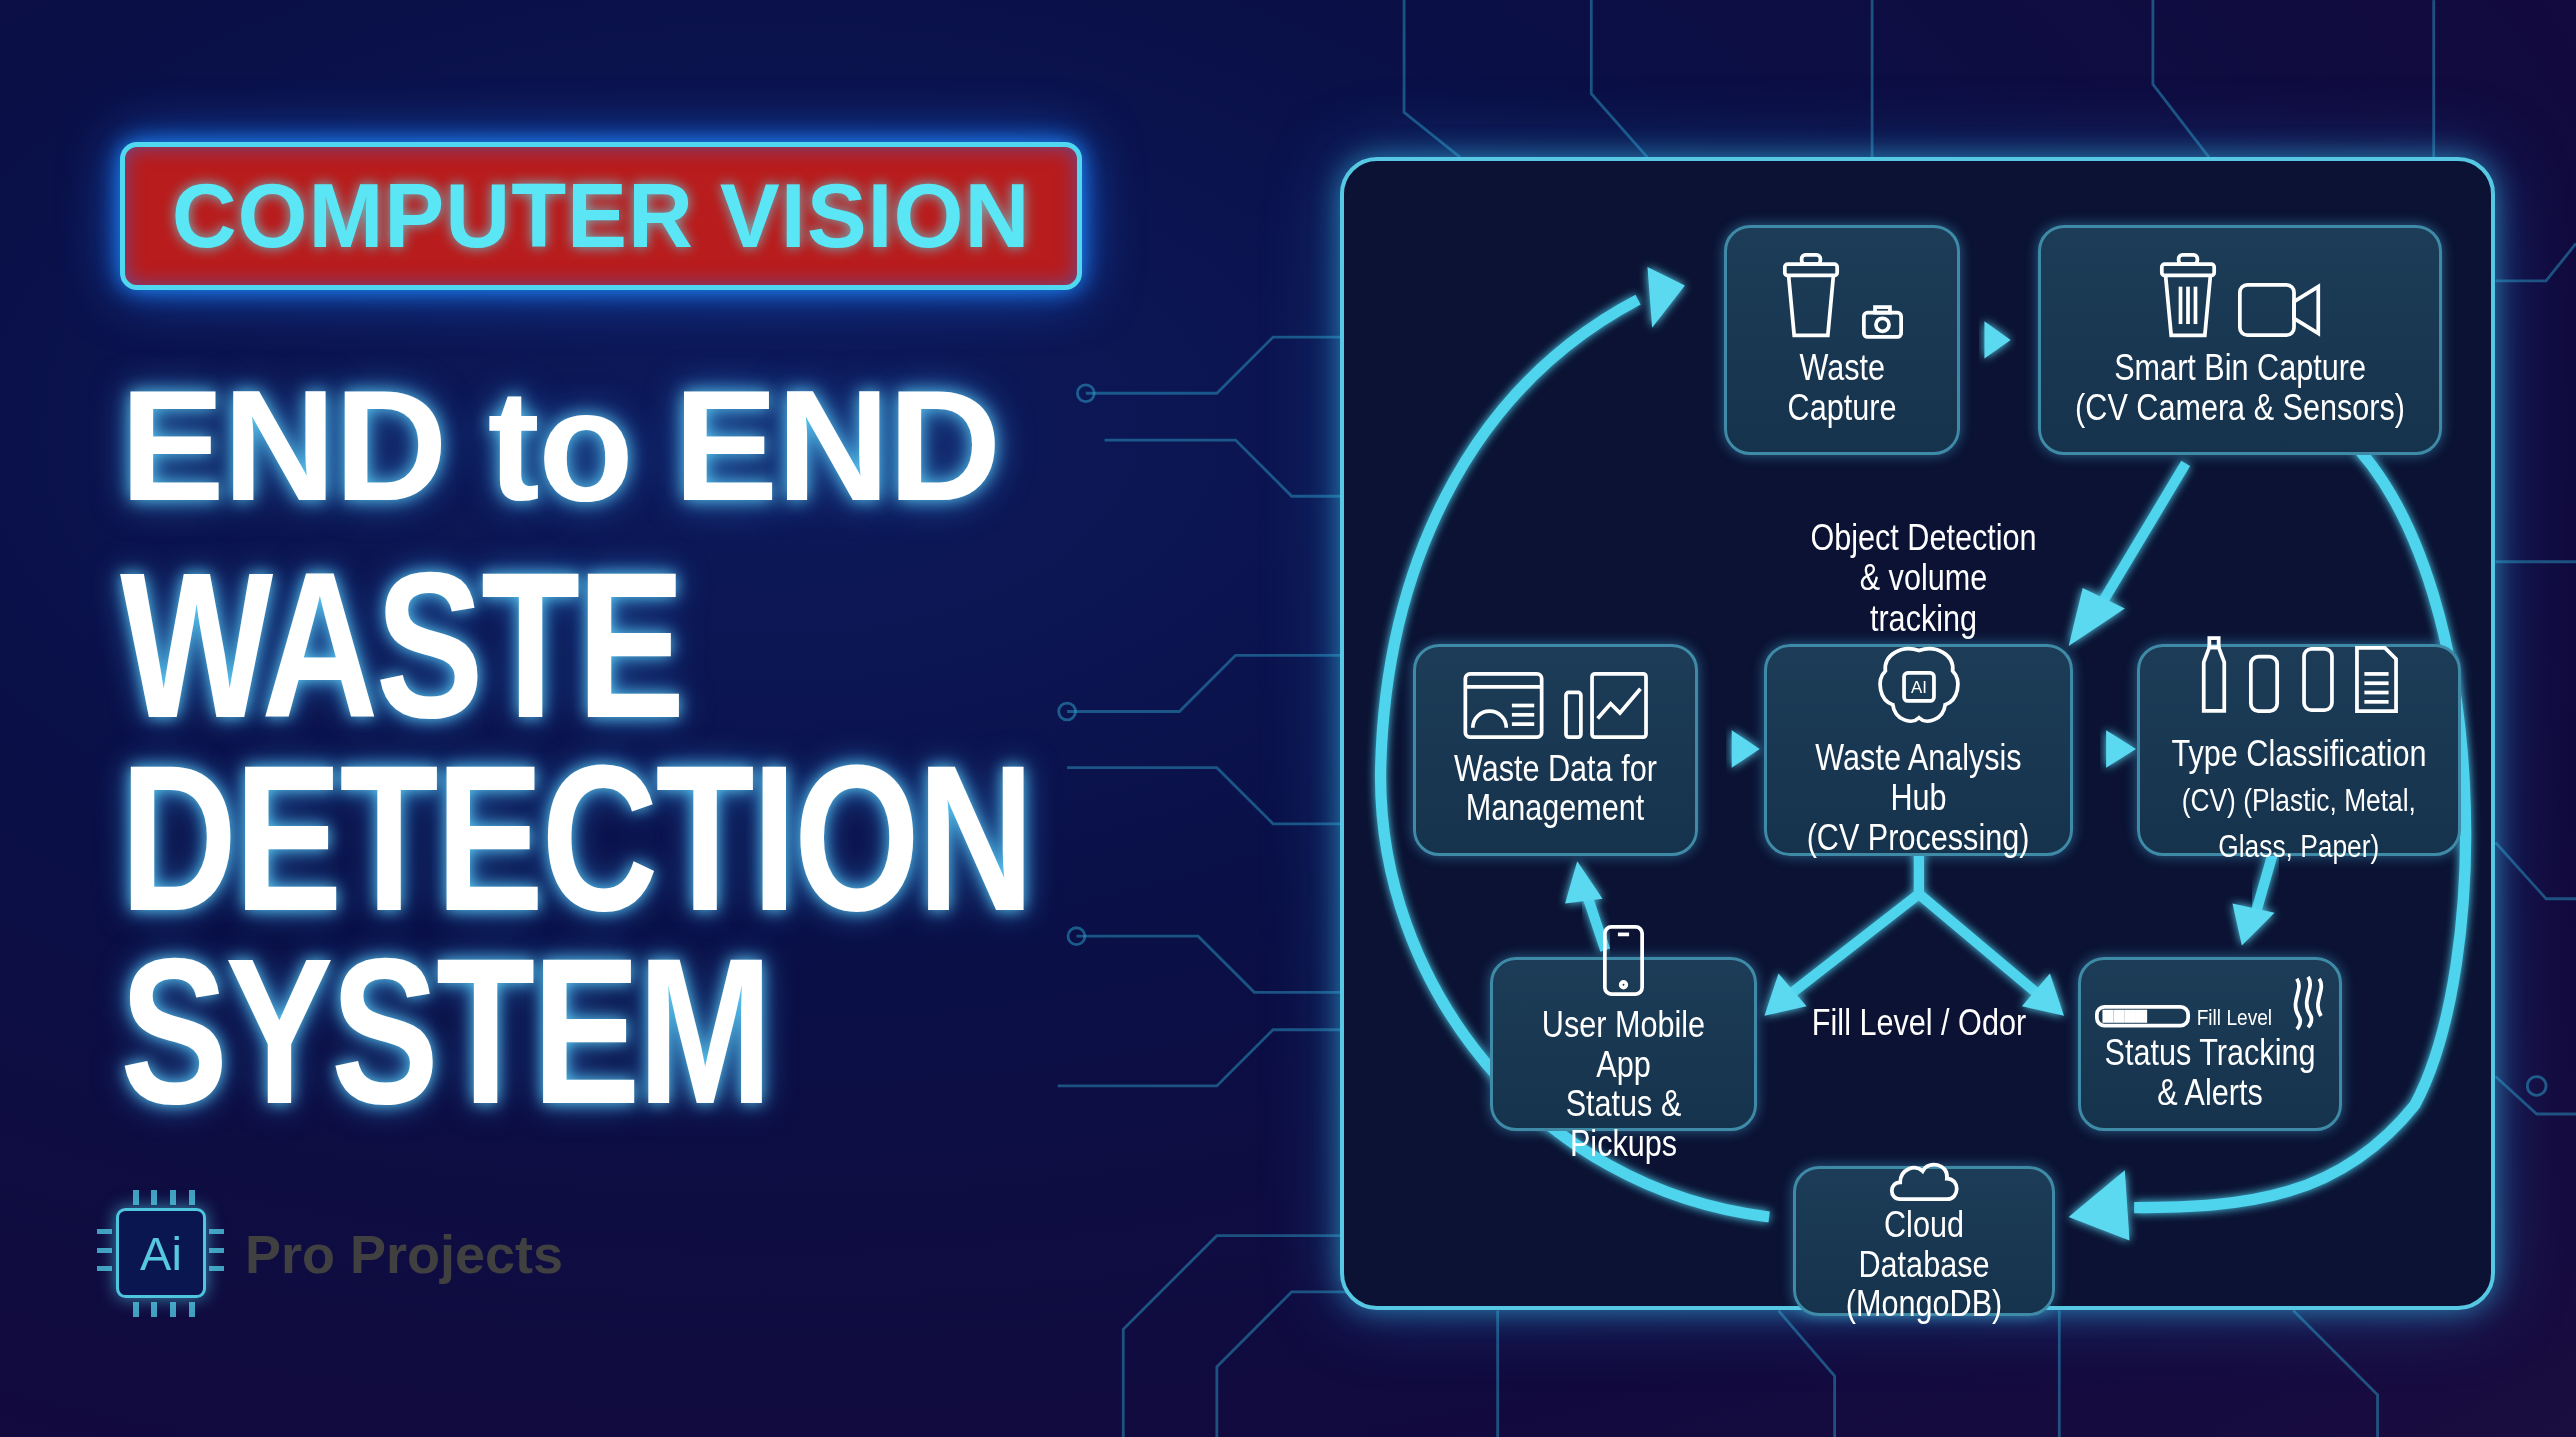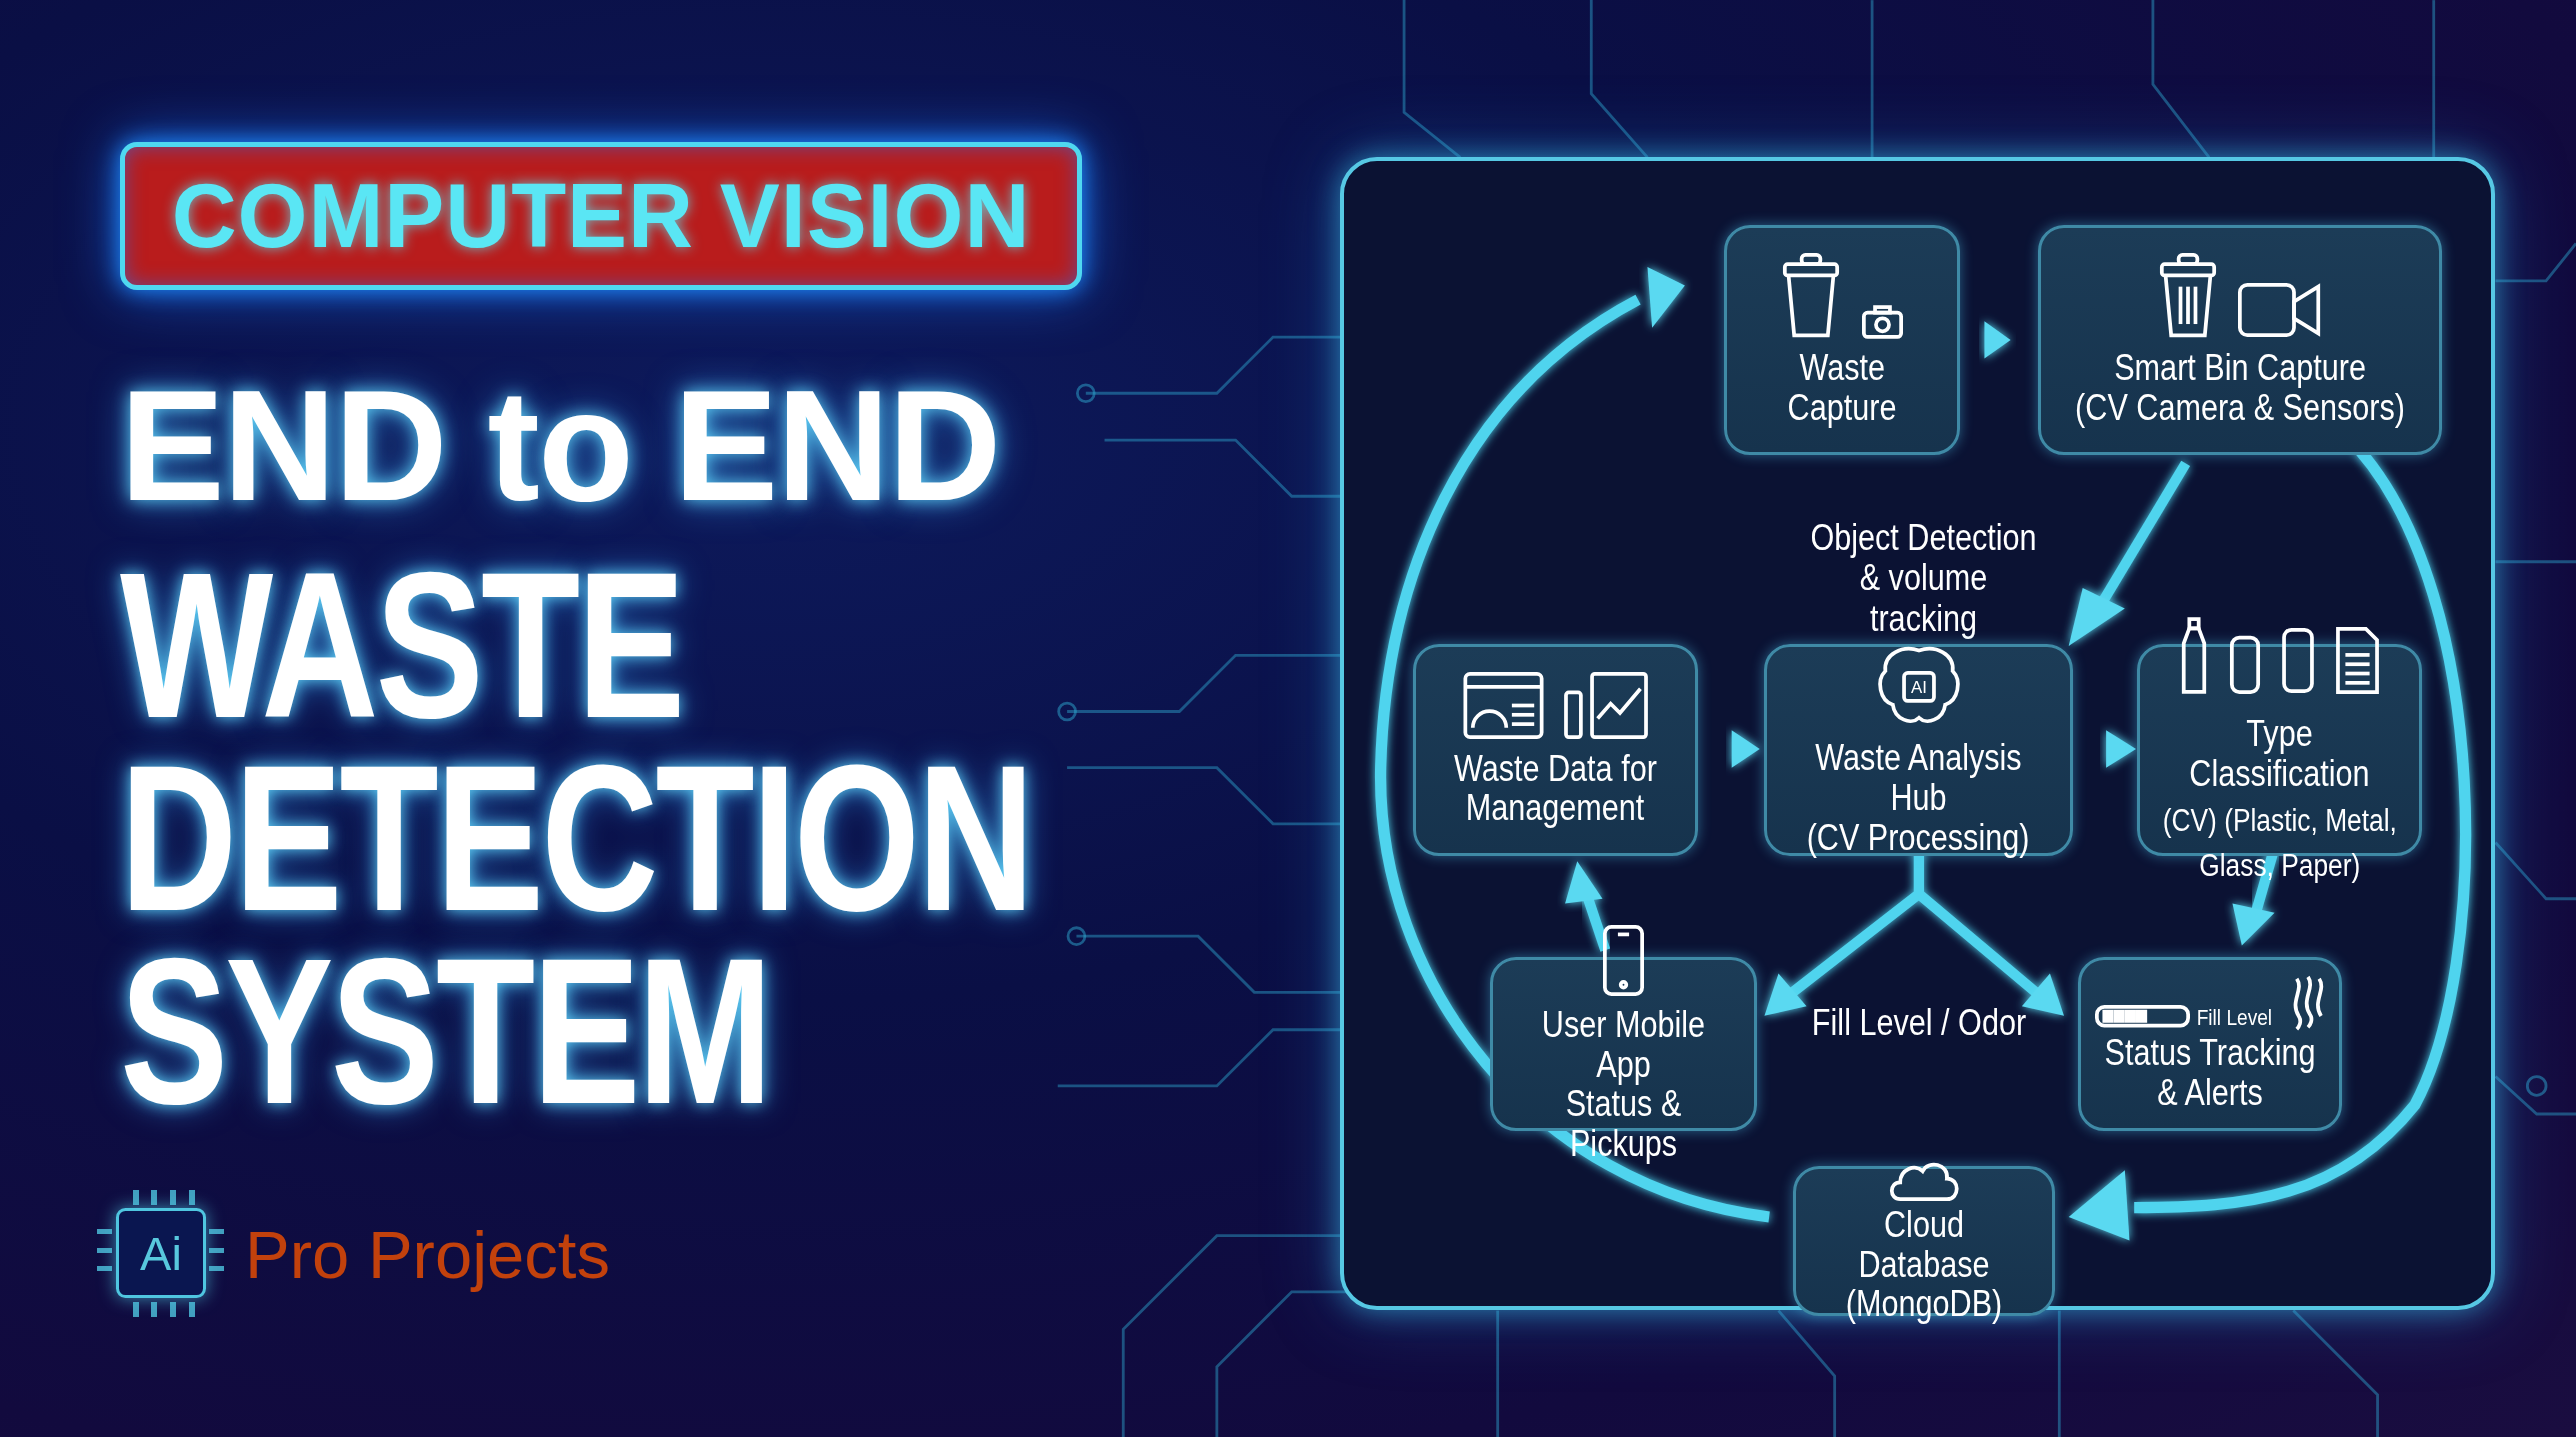--- a/index.html
+++ b/index.html
@@ -36,21 +36,21 @@
   .brand { position: absolute; left: 97px; top: 1184px; display: flex; align-items: center; }
   .chip { position: relative; width: 131px; height: 140px; }
   .chip-body {
     position: absolute; left: 19px; top: 24px; width: 90px; height: 90px;
     border: 3.7px solid #4fc6e0; border-radius: 9.4px; box-sizing: border-box;
     background: #0a1650; box-shadow: 0 0 17px rgba(79,198,224,0.7);
     display: flex; align-items: center; justify-content: center;
     color: #58c8de; font-size: 47px;
   }
   .pin { position: absolute; background: #4fc6e0; opacity: 0.8; }
-  .brand-text { color: #c2410c; font-size: 67px; font-weight: 400; margin-left: 17px; }
+  .brand-text { color: #404040; font-size: 54px; font-weight: 700; margin-left: 17px; }
 
   .panel {
     position: absolute; left: 1340px; top: 157px; width: 1155px; height: 1153px;
     border: 4.7px solid #56c8e4; border-radius: 37px; box-sizing: border-box;
     background: #0b1233;
     box-shadow: 0 0 28px rgba(60,190,230,0.6), 0 0 75px rgba(40,140,220,0.35);
   }
   .flow { position: absolute; left: 0; top: 0; width: 2576px; height: 1438px; pointer-events: none; }
   .flow .arc { stroke: #4fd4ee; stroke-width: 12; fill: none; filter: url(#glow); }
   .flow .head { fill: #5ad9f1; filter: url(#glow); }
@@ -237,21 +237,21 @@
     <svg width="90" height="86" viewBox="0 0 96 92">
         <path d="M48 8 C30 2 10 12 12 30 C2 40 6 62 20 66 C22 82 40 88 48 80 C56 88 74 82 76 66 C90 62 94 40 84 30 C86 12 66 2 48 8 Z"></path>
         <rect x="32" y="32" width="32" height="30" rx="4"></rect>
         <text x="48" y="54" font-size="18" fill="#fff" stroke="none" text-anchor="middle" font-family="Liberation Sans, sans-serif">AI</text>
       </svg>
   </div>
   <div class="label">Waste Analysis Hub</div>
   <div class="label">(CV Processing)</div>
 </div>
 
-<div class="node" style="left:2137px;top:644px;width:285px;height:212px;gap:11px;">
+<div class="node" style="left:2137px;top:644px;width:324px;height:212px;gap:11px;">
   <div class="icons">
     <svg width="28" height="77" viewBox="0 0 30 82">
         <rect x="10" y="2" width="10" height="10"></rect>
         <path d="M10 12 L4 28 L4 80 L26 80 L26 28 L20 12 Z"></path>
       </svg>
     <svg width="32" height="62" viewBox="0 0 34 66">
         <rect x="3" y="6" width="28" height="58" rx="8"></rect>
       </svg>
     <svg width="34" height="67" viewBox="0 0 36 72">
         <rect x="3" y="3" width="30" height="66" rx="8"></rect>

